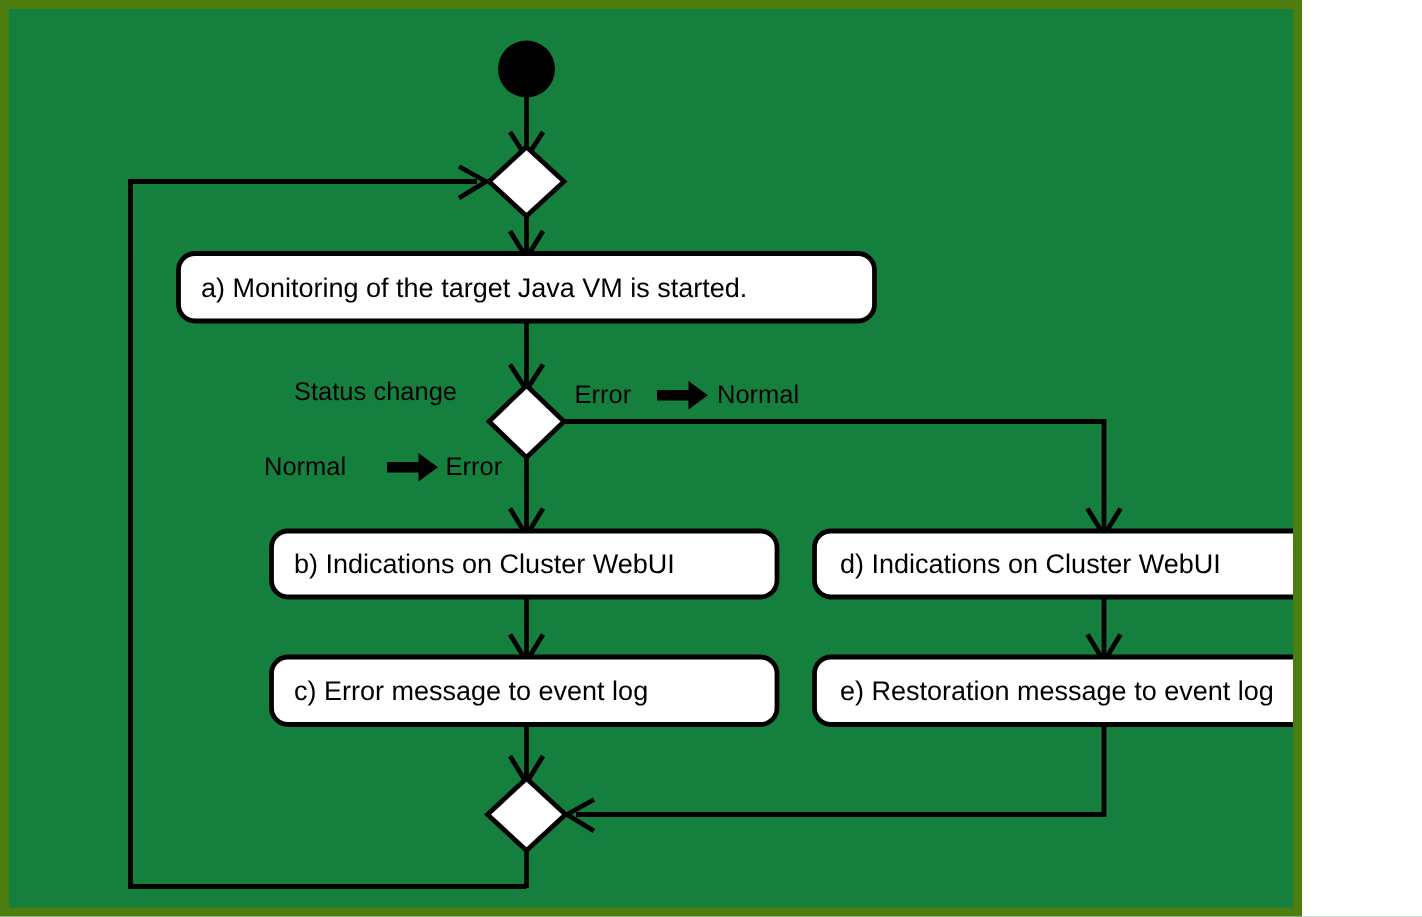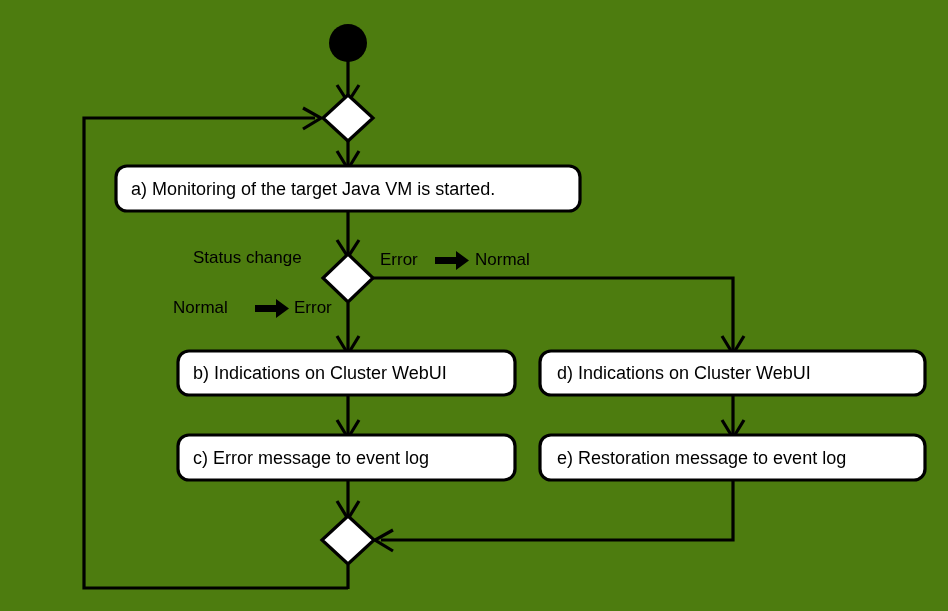--- a/index.html
+++ b/index.html
@@ -2,24 +2,24 @@
 <html><head>
 <meta charset="utf-8">
 <style>
   html, body {
     margin: 0;
     padding: 0;
     background: #ffffff;
   }
   #canvas {
     position: relative;
-    width: 948px;
+    width: 868px;
     height: 611px;
-    background: #4d7c0f;
-    border: 3px solid #4d7c0f;
+    background: #15803d;
+    border: 6px solid #4d7c0f;
     box-sizing: border-box;
     overflow: hidden;
     font-family: "Liberation Sans", sans-serif;
   }
   #diagram-svg {
     position: absolute;
     left: 0;
     top: 0;
     width: 948px;
     height: 611px;

